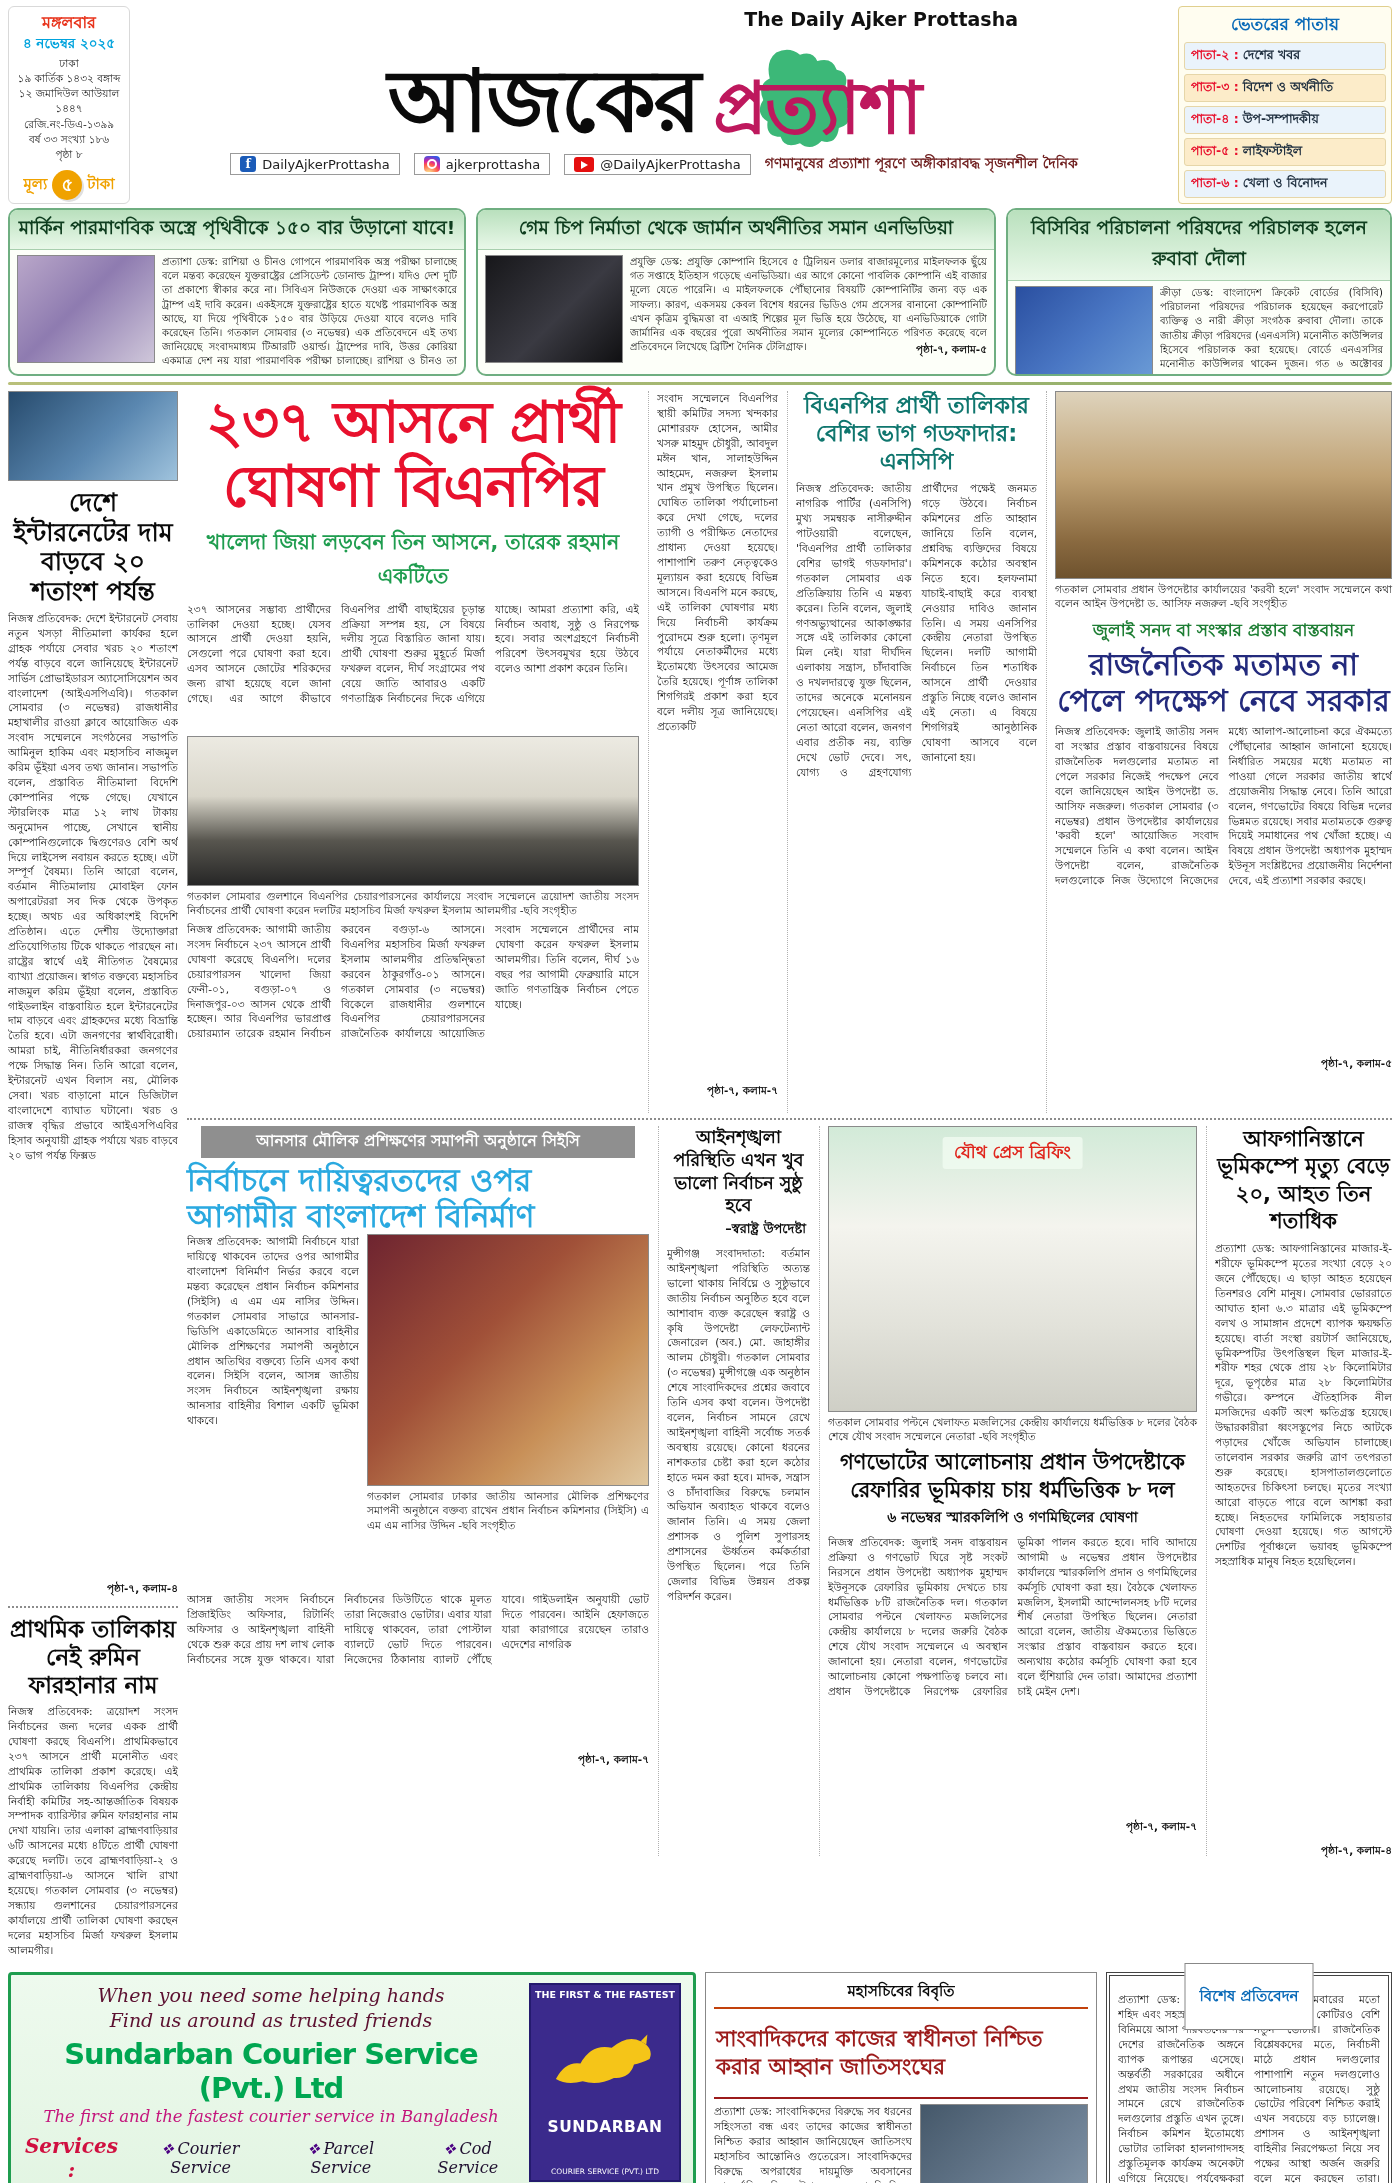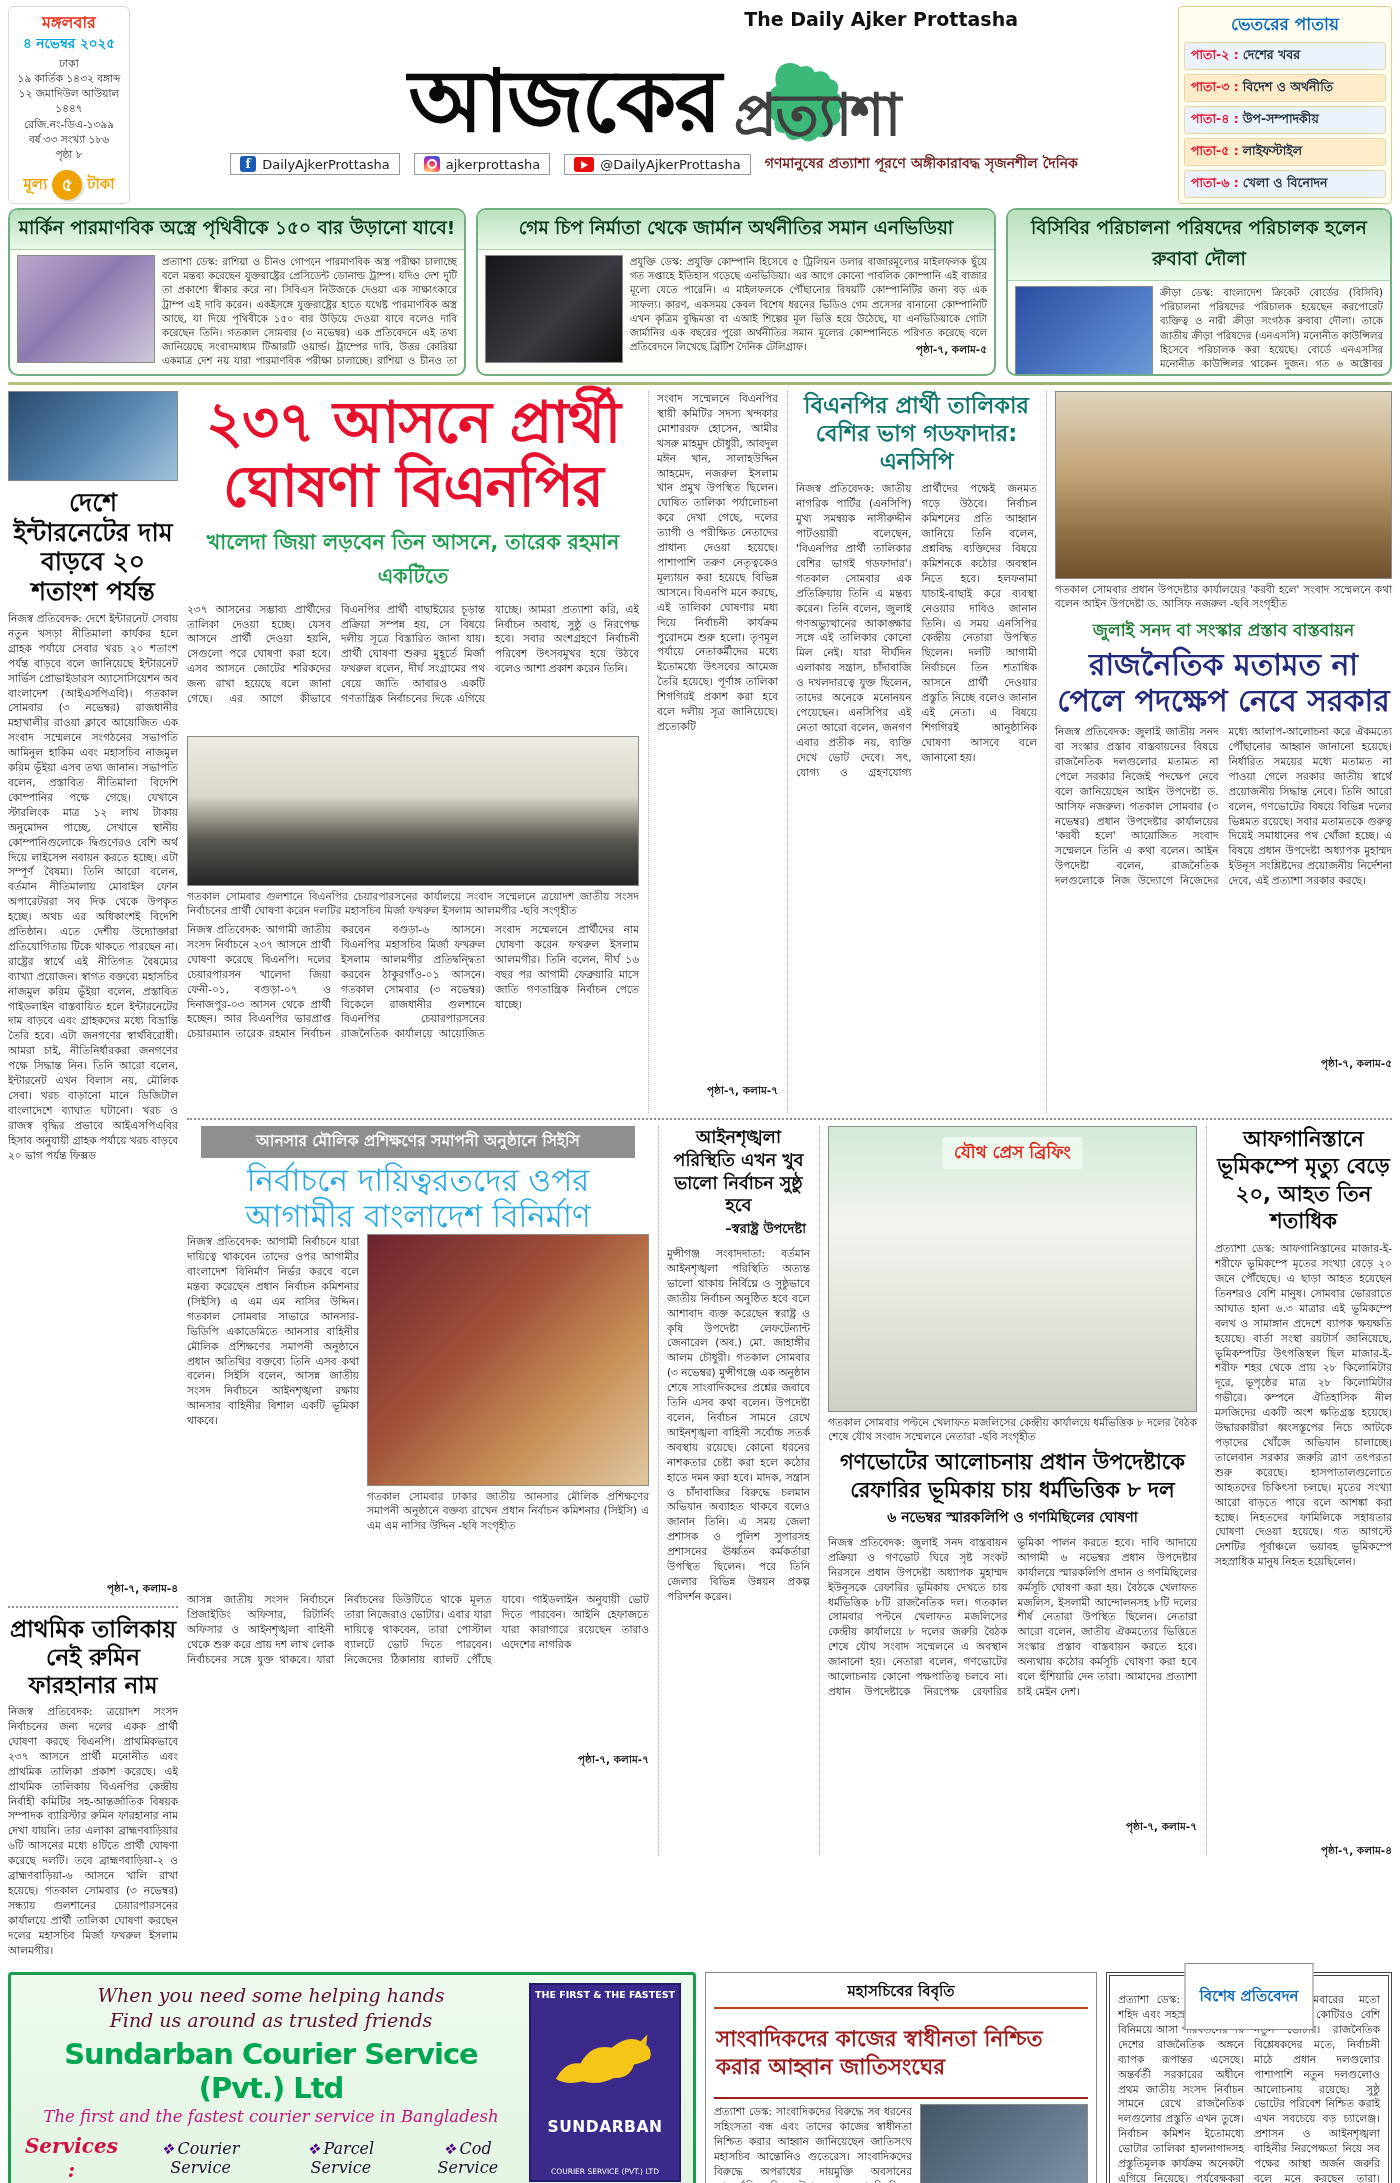--- a/index.html
+++ b/index.html
@@ -16,21 +16,21 @@
   .price { display:flex; align-items:center; justify-content:center; gap:5px; margin-top:8px; }
   .price .w { color:#f0a200; font-weight:bold; font-size:15px; }
   .price .coin { width:30px; height:30px; border-radius:50%; background:#f0a200; color:#fff;
                  font-weight:bold; font-size:18px; display:flex; align-items:center; justify-content:center;
                  box-shadow:2px 2px 0 #e0e0e0; }
   .mast { flex:1; position:relative; padding:0 10px; }
   .mast-row { display:flex; align-items:flex-end; justify-content:center; gap:14px; height:138px; }
   .t-black { font-size:86px; font-weight:bold; color:#0a0a0a; line-height:1; letter-spacing:-2px; }
   .t-red-wrap { position:relative; }
   .map-bd { position:absolute; left:-14px; top:-26px; width:108%; height:150%; z-index:0; }
-  .t-red { position:relative; z-index:1; font-size:58px; font-weight:bold; color:#404040; line-height:1; letter-spacing:-2px; }
+  .t-red { position:relative; z-index:1; font-size:72px; font-weight:bold; color:#be185d; line-height:1; letter-spacing:-2px; }
   .eng-title { position:absolute; right:160px; top:2px; font-size:19px; font-weight:bold; color:#111; z-index:2; }
   .social-row { display:flex; align-items:center; gap:14px; margin-top:8px; justify-content:center; }
   .pill { display:flex; align-items:center; gap:6px; border:1px solid #9a9a9a; padding:2px 9px;
           font-size:13px; color:#222; background:#fff; }
   .fb { width:16px; height:16px; background:#1b5bb8; color:#fff; border-radius:3px; font-weight:bold;
         font-size:12px; display:flex; align-items:center; justify-content:center; font-family:"DejaVu Serif",serif; }
   .ig { width:16px; height:16px; border-radius:4px; position:relative;
         background:radial-gradient(circle at 30% 110%,#fdf497 0%,#fd5949 45%,#d6249f 60%,#285aeb 90%); }
   .ig::after { content:""; position:absolute; inset:3px; border:2px solid #fff; border-radius:50%; }
   .yt { width:20px; height:15px; background:#e50f0f; border-radius:3px; position:relative; }
@@ -93,21 +93,21 @@
   .ncp-body { height:620px; }
   .cont-body { height:690px; font-size:10.5px; }
 
   .ph-gov { height:188px; background:linear-gradient(180deg,#ded3bc 0%,#c0a274 45%,#8a6a40 80%,#6e522e 100%); }
   .k-green { font-size:17px; font-weight:bold; color:#1e7e34; text-align:center; margin:7px 0 2px; }
   .h-gov { font-size:30px; font-weight:bold; color:#232a7c; text-align:center; line-height:1.18; margin-bottom:6px; }
   .gov-body { height:330px; }
 
   .k-gray { background:#8f8f8f; color:#fff; font-weight:bold; font-size:15.5px; text-align:center;
             padding:3px 6px; margin:0 14px 5px; }
-  .h-cec { font-size:31px; font-weight:normal; color:#2aa9e0; text-align:center; line-height:1.15; }
+  .h-cec { font-size:31px; font-weight:bold; color:#2aa9e0; text-align:left; line-height:1.15; }
   .h-cec-sub { font-size:19px; font-weight:bold; color:#0a0a0a; text-align:center; margin:4px 0 6px; }
   .cec-flex { display:flex; gap:8px; }
   .cec-left { width:172px; height:352px; }
   .cec-right { flex:1; }
   .ph-cec { height:252px; background:linear-gradient(135deg,#6e2430 0%,#a05038 40%,#c89058 70%,#e0c8a0 100%); }
   .cec-bottom { height:158px; column-count:3; column-gap:10px; margin-top:6px; }
 
   .h-home { font-size:17.5px; font-weight:bold; color:#0a0a0a; text-align:center; line-height:1.3; }
   .h-home-att { font-size:13px; font-weight:bold; color:#0a0a0a; text-align:right; margin:2px 4px 6px 0; }
   .home-body { height:560px; }

